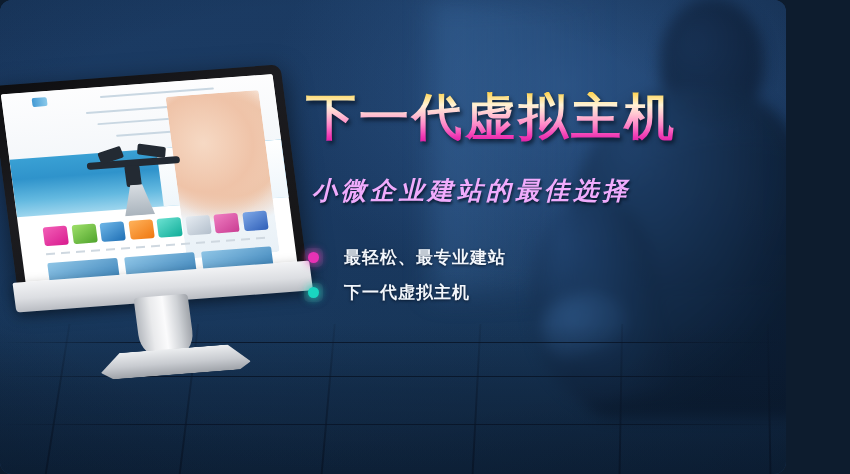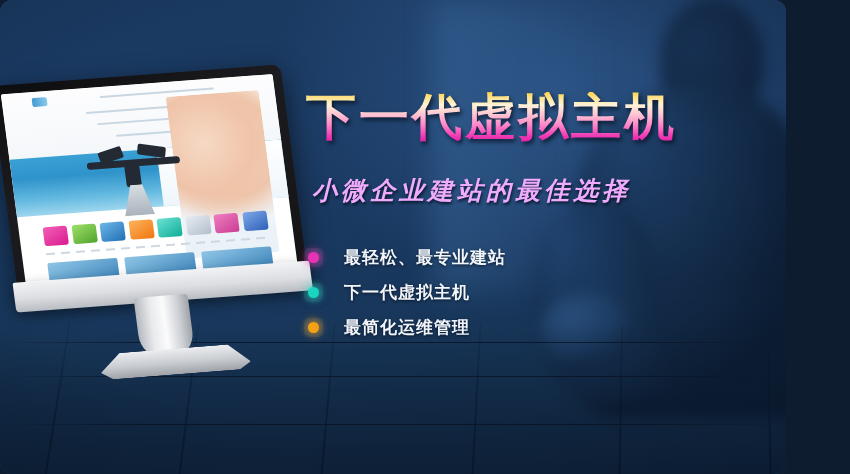--- a/index.html
+++ b/index.html
@@ -296,21 +296,17 @@
       <li class="bullet">
         <span class="dot-badge" style="--c:#e832b4;--g:rgba(232,50,180,0.55);"></span>
         <span class="bullet-text">最轻松、最专业建站</span>
       </li>
 
       <li class="bullet">
         <span class="dot-badge" style="--c:#19d5c0;--g:rgba(25,213,192,0.55);"></span>
         <span class="bullet-text">下一代虚拟主机</span>
       </li>
 
-      <li class="bullet">
-        <span class="dot-badge" style="--c:#f4a016;--g:rgba(244,160,22,0.55);"></span>
-        <span class="bullet-text">最简化运维管理</span>
-      </li>
 
     </ul>
   </div>
 
 </div>
 
 </body></html>

